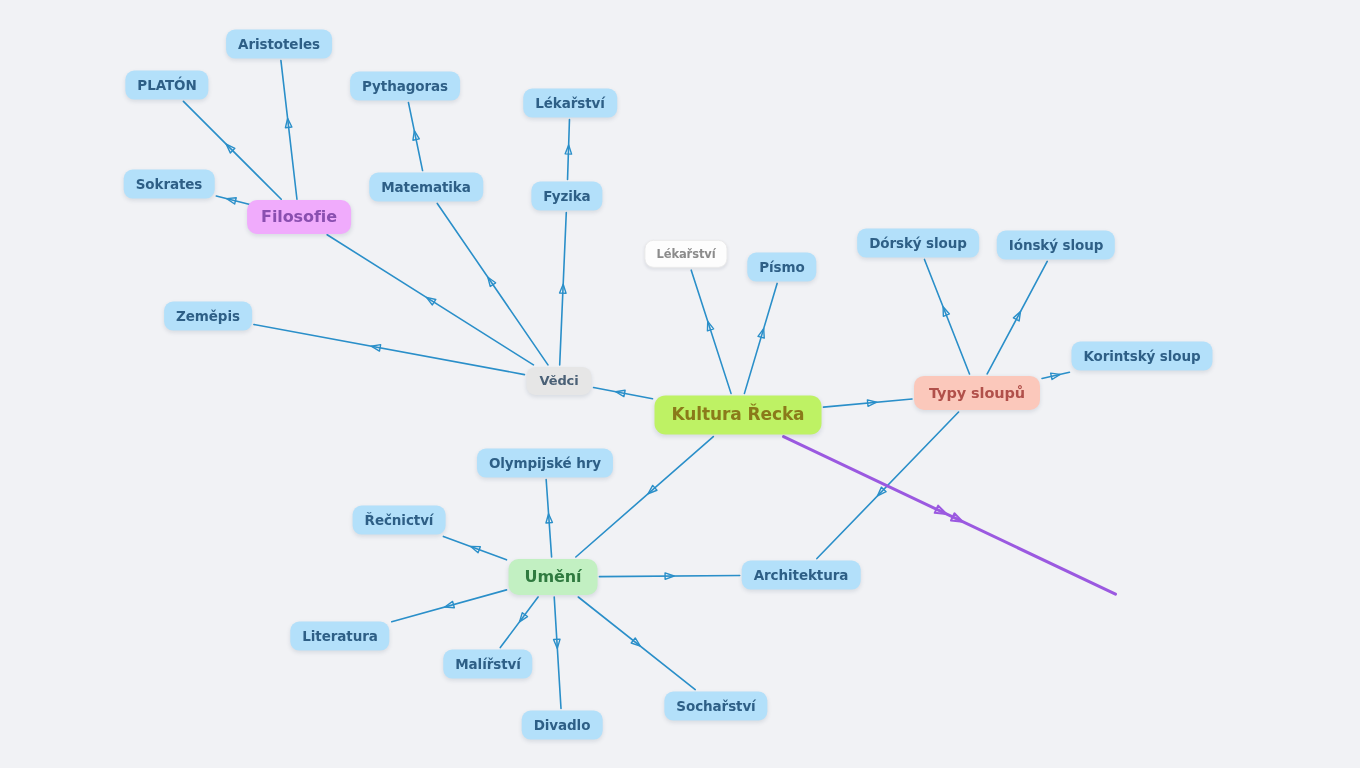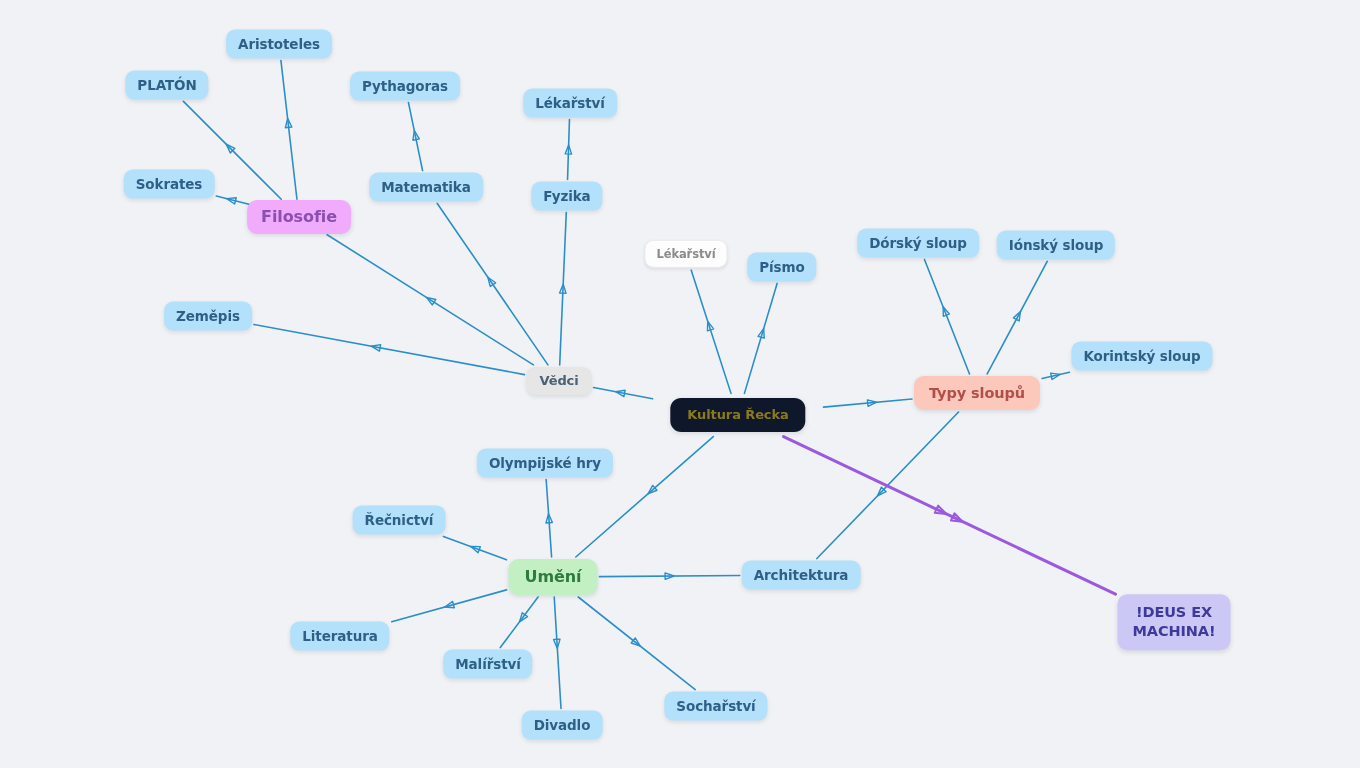--- a/index.html
+++ b/index.html
@@ -51,23 +51,23 @@
     line-height: 1.25;
     letter-spacing: -0.1px;
     box-shadow: 0 2px 4px rgba(40,60,90,0.13);
     cursor: pointer;
   }
   .node.blue {
     background: #b3e0fa;
     color: #2e5f86;
   }
   .node.central {
-    background: #0f172a;
+    background: #bef264;
     color: #8a7a1a;
-    font-size: 13px;
+    font-size: 17px;
     padding: 9px 17px;
     border-radius: 11px;
   }
   .node.purple {
     background: #f0abfc;
     color: #8a4fb0;
     border-radius: 10px;
     padding: 7px 14px;
     font-size: 16px;
   }
@@ -235,20 +235,18 @@
       <div class="node blue" style="left: 1056px; top: 245px;"><span>Iónský sloup</span></div>
       <div class="node blue" style="left: 208px; top: 316px;"><span>Zeměpis</span></div>
       <div class="node blue" style="left: 1142px; top: 356px;"><span>Korintský sloup</span></div>
       <div class="node gray" style="left: 559px; top: 381px;"><span>Vědci</span></div>
       <div class="node salmon" style="left: 977px; top: 393px;"><span>Typy sloupů</span></div>
       <div class="node central" style="left: 738px; top: 415px;"><span>Kultura Řecka</span></div>
       <div class="node blue" style="left: 545px; top: 463px;"><span>Olympijské hry</span></div>
       <div class="node blue" style="left: 399px; top: 520px;"><span>Řečnictví</span></div>
       <div class="node blue" style="left: 801px; top: 575px;"><span>Architektura</span></div>
       <div class="node green" style="left: 553px; top: 577px;"><span>Umění</span></div>
-      <div class="node lavender" style="left: 1174px; top: 622px;"><span>!DEUS EX
-MACHINA!</span></div>
       <div class="node blue" style="left: 340px; top: 636px;"><span>Literatura</span></div>
       <div class="node blue" style="left: 488px; top: 664px;"><span>Malířství</span></div>
       <div class="node blue" style="left: 716px; top: 706px;"><span>Sochařství</span></div>
       <div class="node blue" style="left: 562px; top: 725px;"><span>Divadlo</span></div>
     </div>
 </div>
 
 </body></html>

